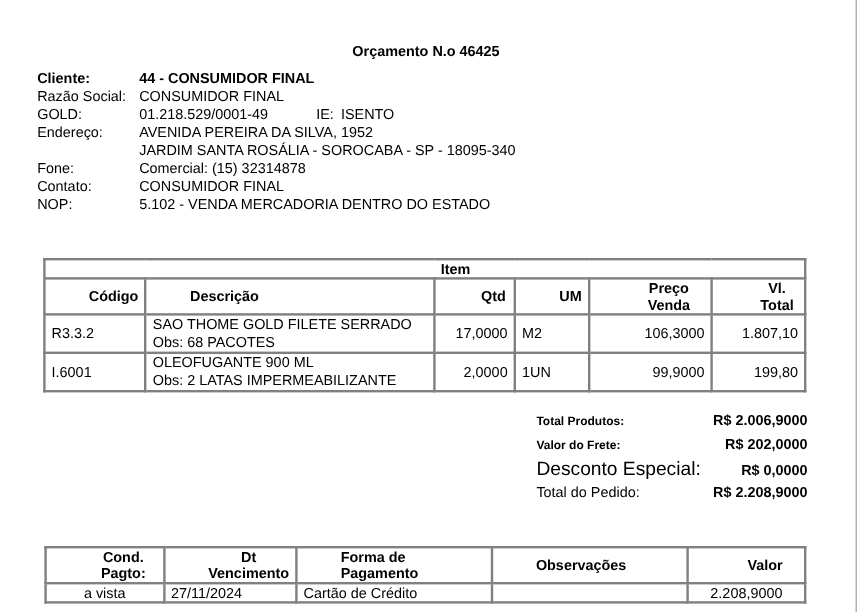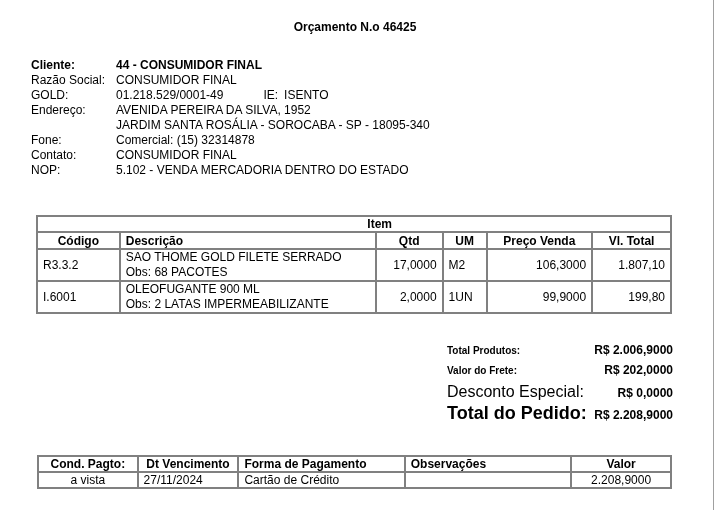--- a/index.html
+++ b/index.html
@@ -3,49 +3,49 @@
   <meta charset="utf-8">
   <style>
     html, body { margin: 0; padding: 0; }
     body {
       width: 715px; height: 510px; overflow: hidden; position: relative;
       background: #ffffff; color: #000;
       font-family: "Liberation Sans", sans-serif; font-size: 12px;
     }
     .right-border { position: absolute; left: 713px; top: 0; width: 1px; height: 510px; background: #a0a0a0; }
     .title {
-      position: absolute; top: 20px; left: 0; width: 710px; text-align: center;
+      position: absolute; top: 36px; left: 0; width: 710px; text-align: center;
       font-weight: bold; font-size: 12px;
     }
     .info { position: absolute; left: 31px; top: 58px; }
     .info-row { height: 15px; line-height: 15px; white-space: nowrap; display: flex; }
     .info-label { width: 85px; }
     .info-row.bold { font-weight: bold; }
     .ie-label { margin-left: 40px; margin-right: 6px; }
 
     table { border-collapse: collapse; position: absolute; }
     td, th { border: 2px solid #808080; padding: 0 5px; font-size: 12px; }
-    th { font-weight: bold; height: 15px; line-height: 14px; }
+    th { font-weight: bold; height: 15px; line-height: 14px; padding-left: 36px; }
     .items { left: 36px; top: 215px; width: 636px; }
     .items .item-title { text-align: right; padding-right: 278px; height: 14px; }
     .items td { height: 29px; line-height: 15px; }
     .items .desc { text-align: left; }
     .r { text-align: right; }
     .c { text-align: center; }
     .l { text-align: left; }
 
     .totals { position: absolute; left: 447px; top: 343px; width: 226px; }
     .tot-row { display: flex; justify-content: space-between; align-items: baseline; white-space: nowrap; }
     .tot-row .lbl { font-weight: bold; font-size: 10px; }
     .tot-row .val { font-weight: bold; font-size: 12px; }
     .tot-row.r1 { height: 20px; }
     .tot-row.r2 { height: 20px; }
     .tot-row.r3 { height: 20px; }
     .tot-row.r3 .lbl { font-weight: normal; font-size: 16px; }
-    .tot-row.r4 .lbl { font-size: 18px; font-weight: bold; }
+    .tot-row.r4 .lbl { font-size: 12px; font-weight: normal; }
 
     .pay { left: 37px; top: 455px; width: 635px; }
     .pay th, .pay td { height: 14px; line-height: 14px; }
   </style>
 </head>
 <body>
 
 <div class="right-border"></div>
 
 <div class="title">Orçamento N.o 46425</div>

